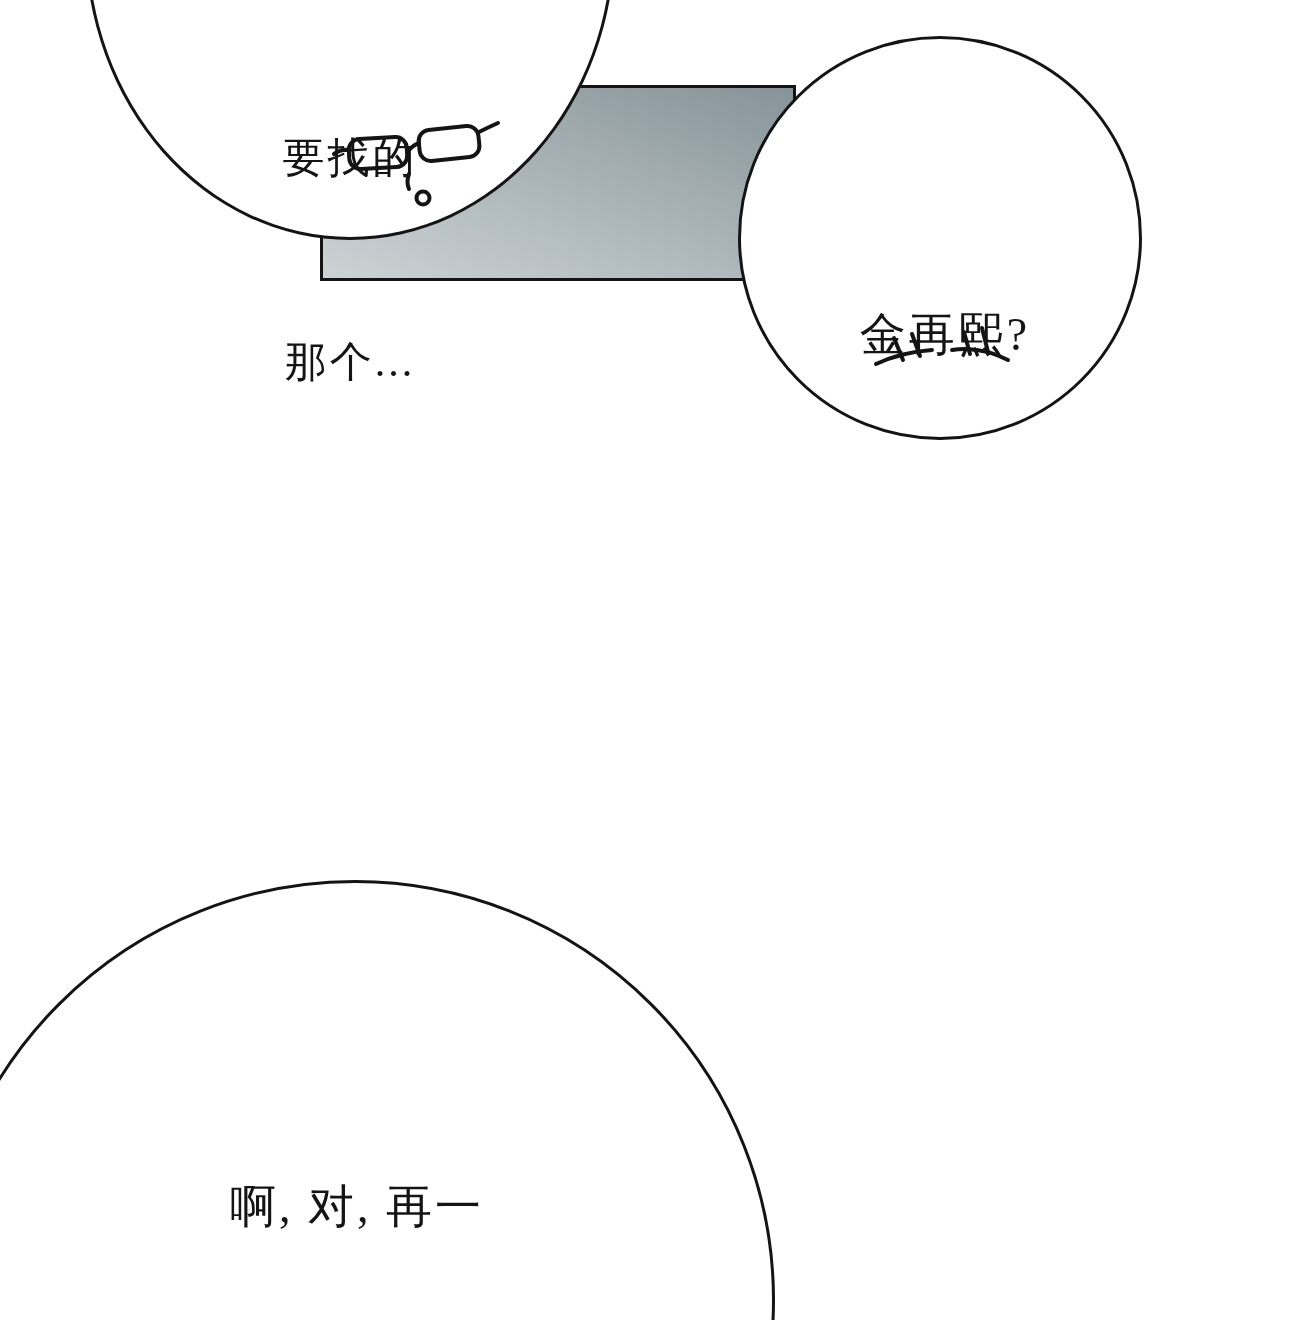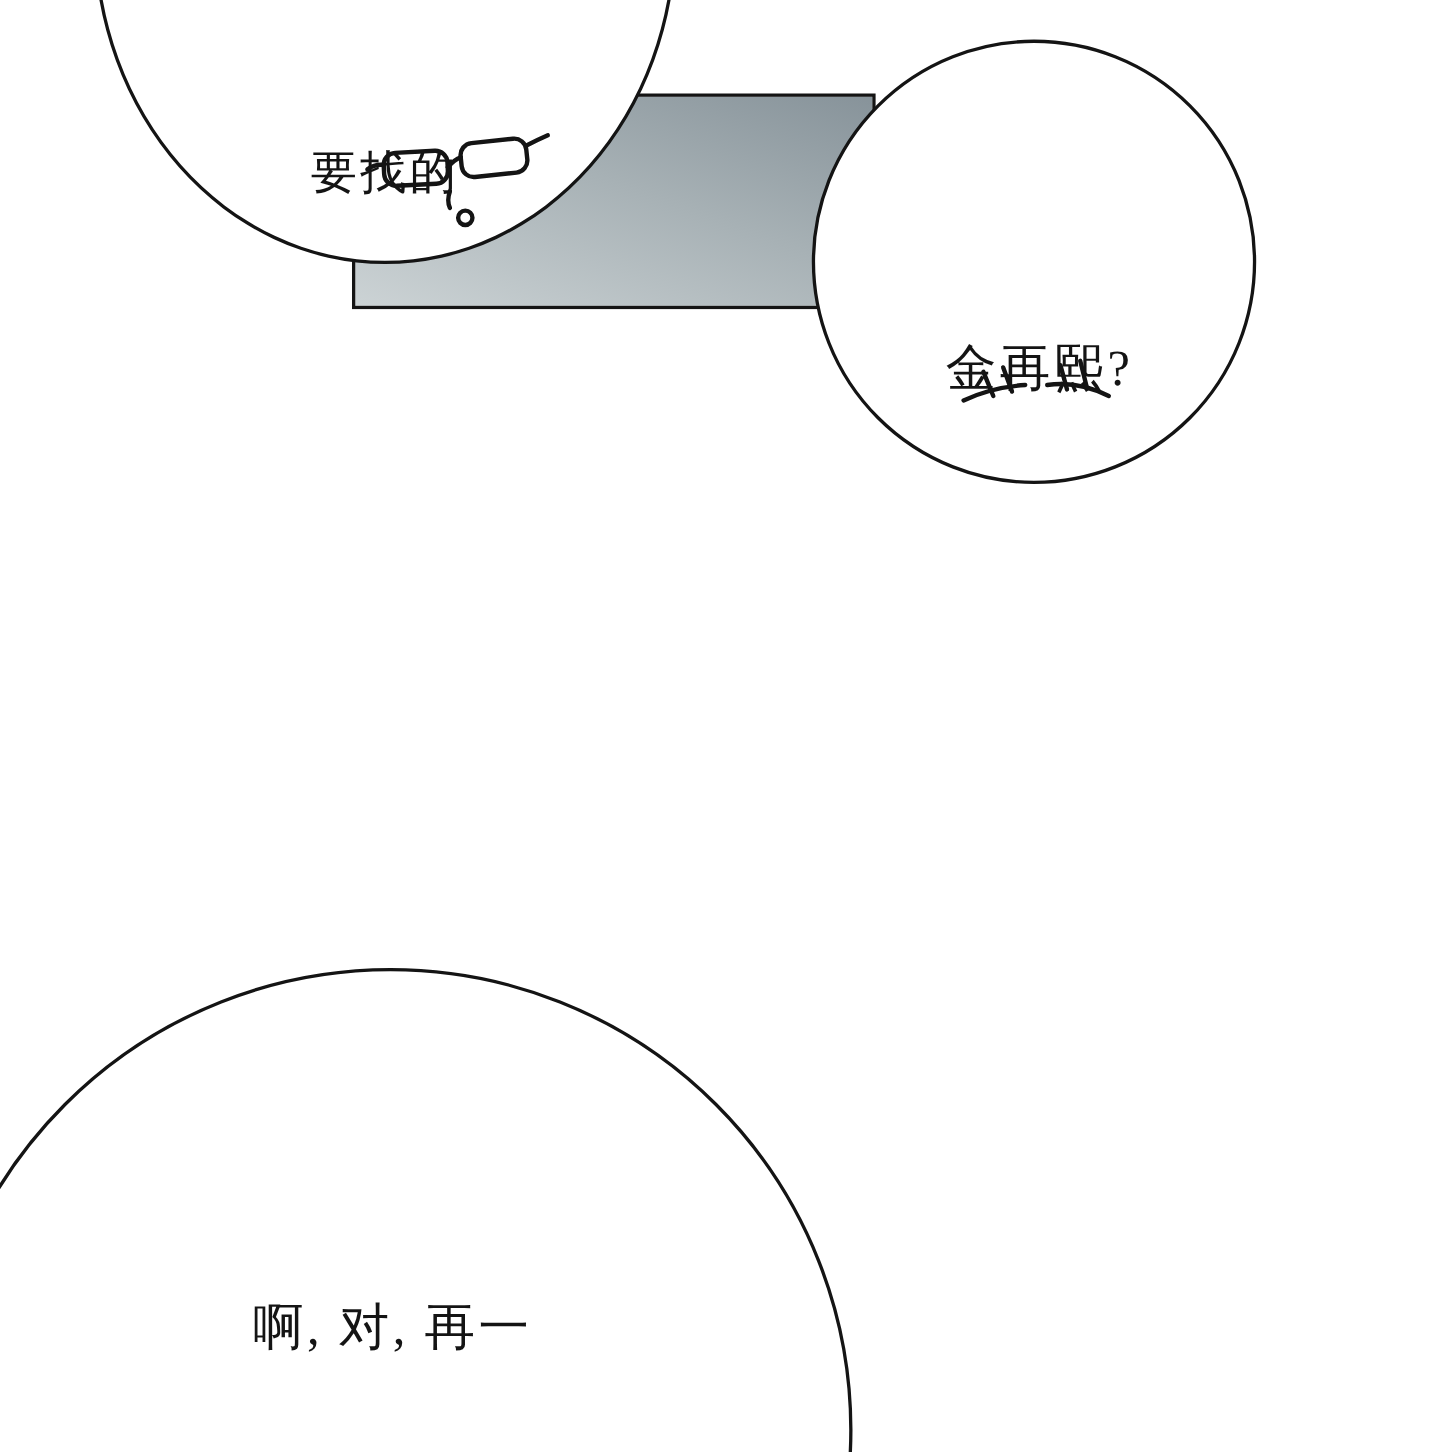--- a/index.html
+++ b/index.html
@@ -69,20 +69,21 @@
   <div class="panel"></div>
 
   <div class="bubble bubble-top-left"></div>
 
   <div class="bubble bubble-top-right"></div>
 
   <div class="bubble bubble-bottom"></div>
 
   <div class="btext t-topleft">
     <div>要找的</div>
+    <div>那个...</div>
   </div>
 
   <div class="doodle doodle-glasses">
     <svg viewBox="0 0 175 108" xmlns="http://www.w3.org/2000/svg">
 
       <path class="stroke" d="M4,42 Q11,37 19,38" stroke-width="3.5"></path>
 
       <rect class="stroke" x="19" y="26" width="58" height="30" rx="11" stroke-width="3.5" transform="rotate(-3 48 41)"></rect>
 
       <path class="stroke" d="M77,40 Q83,33 89,31" stroke-width="3.5"></path>

